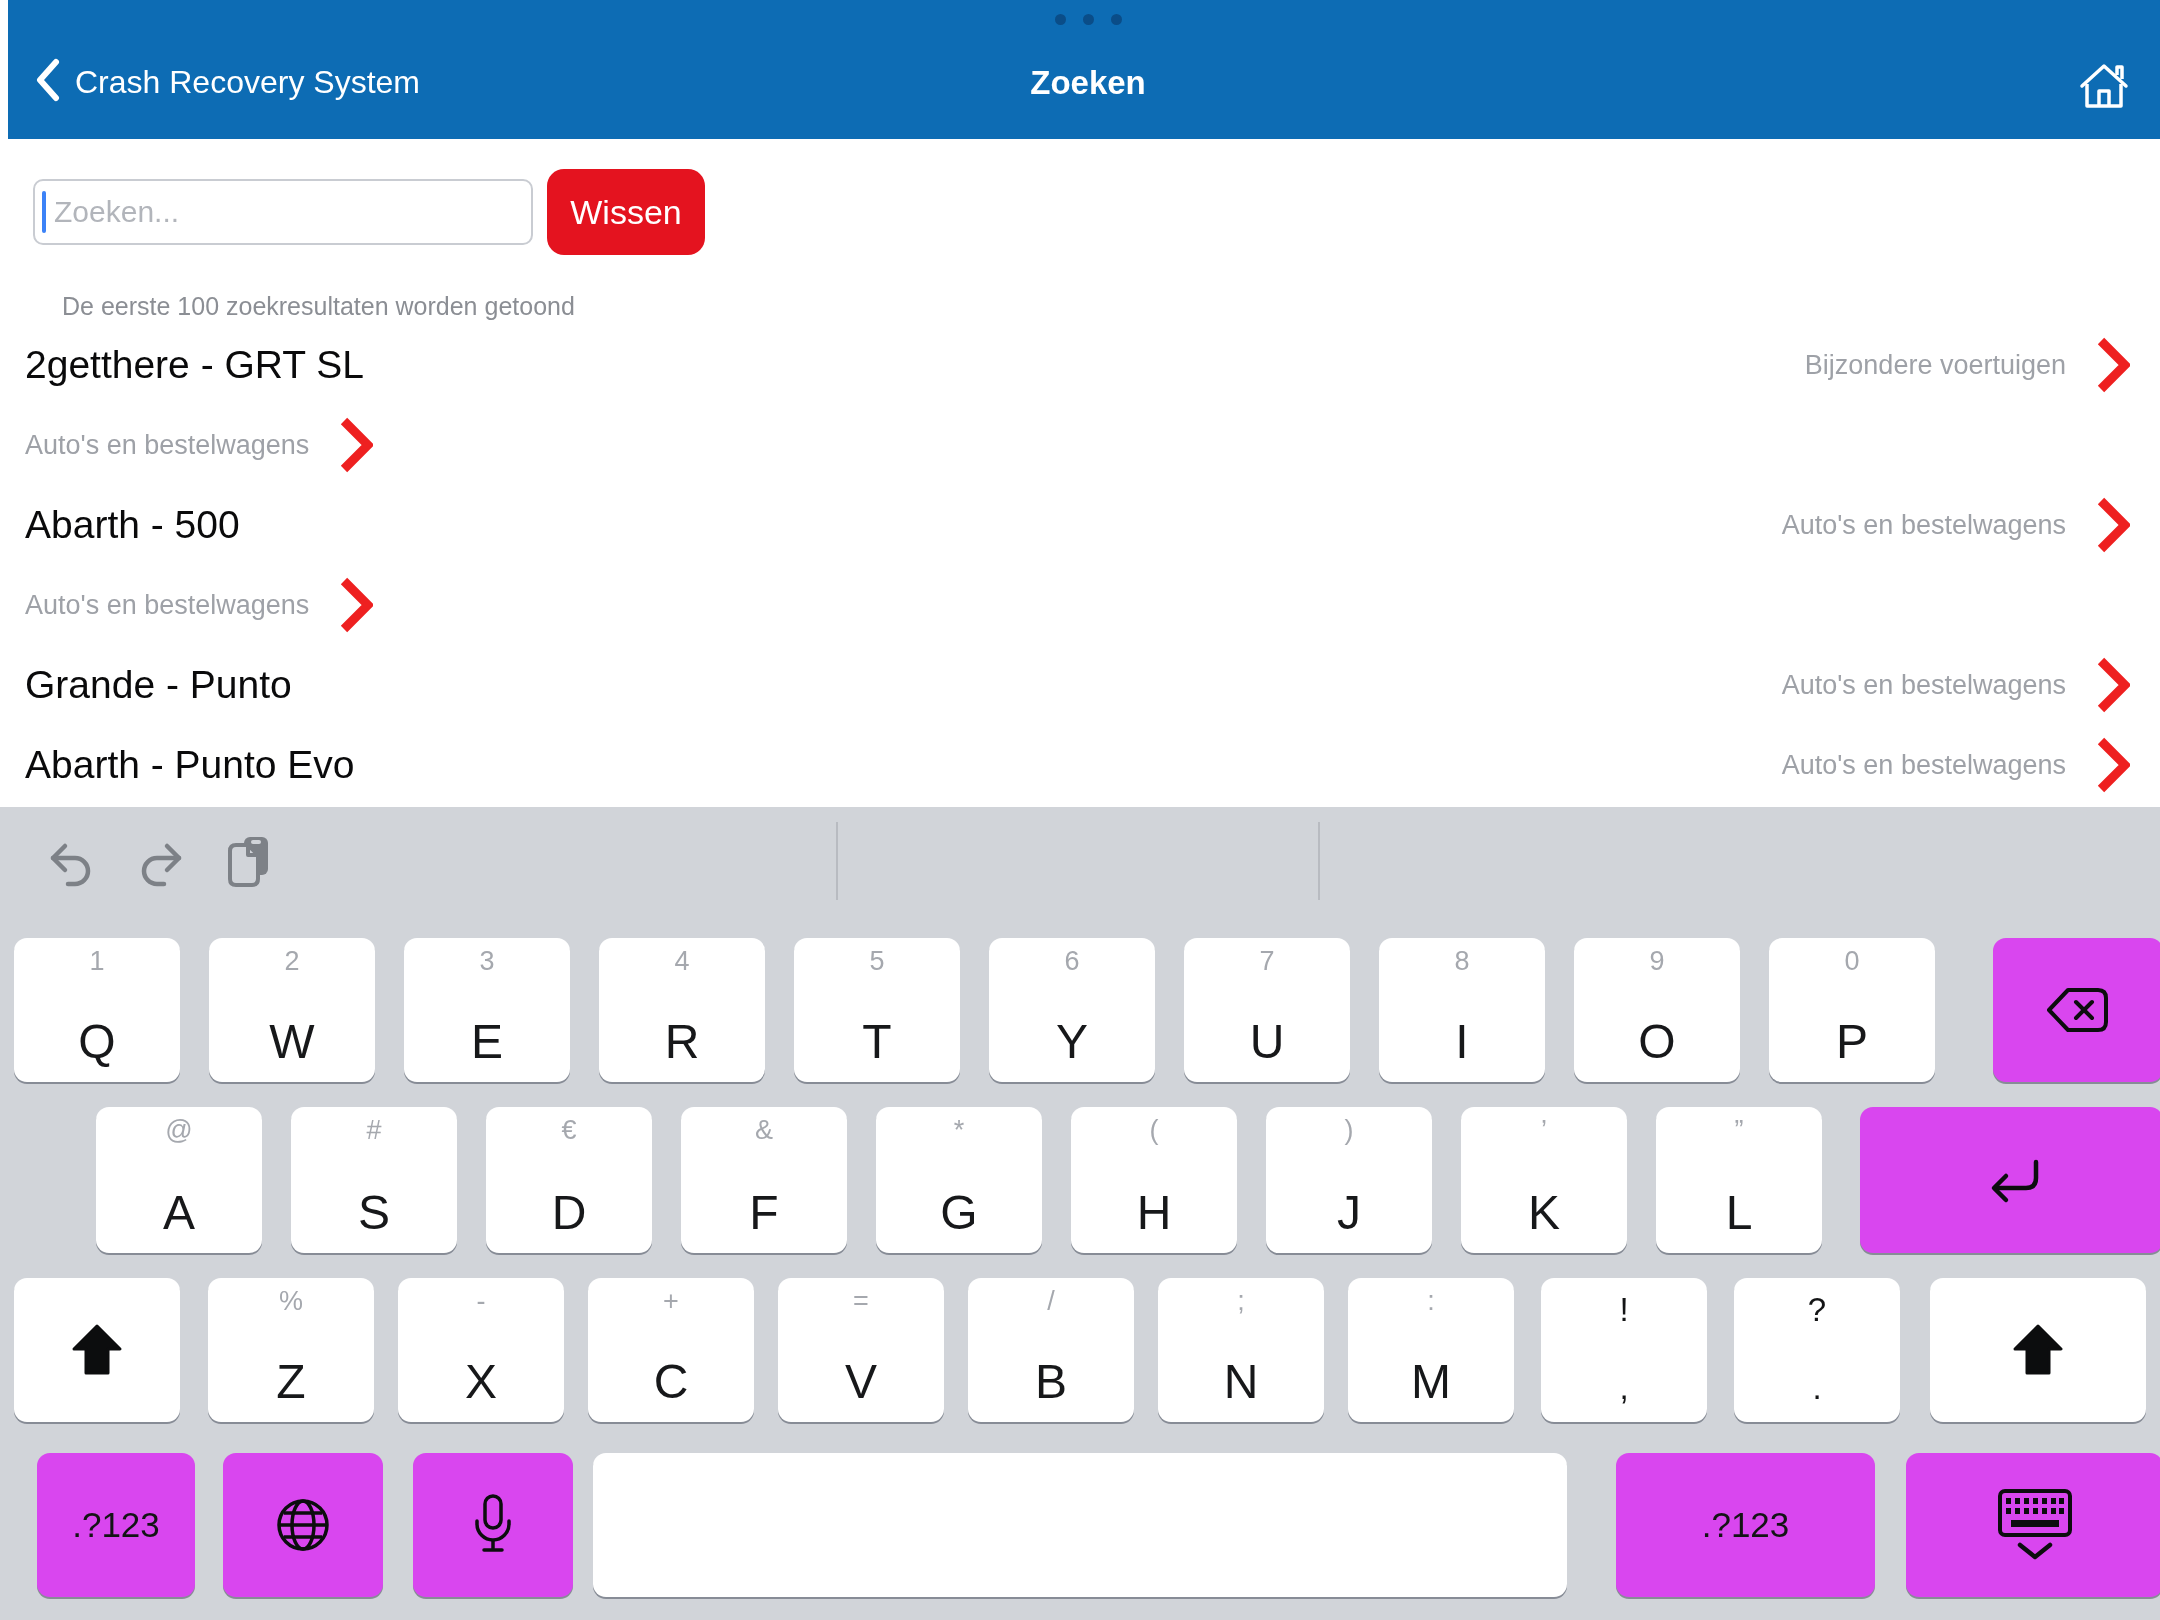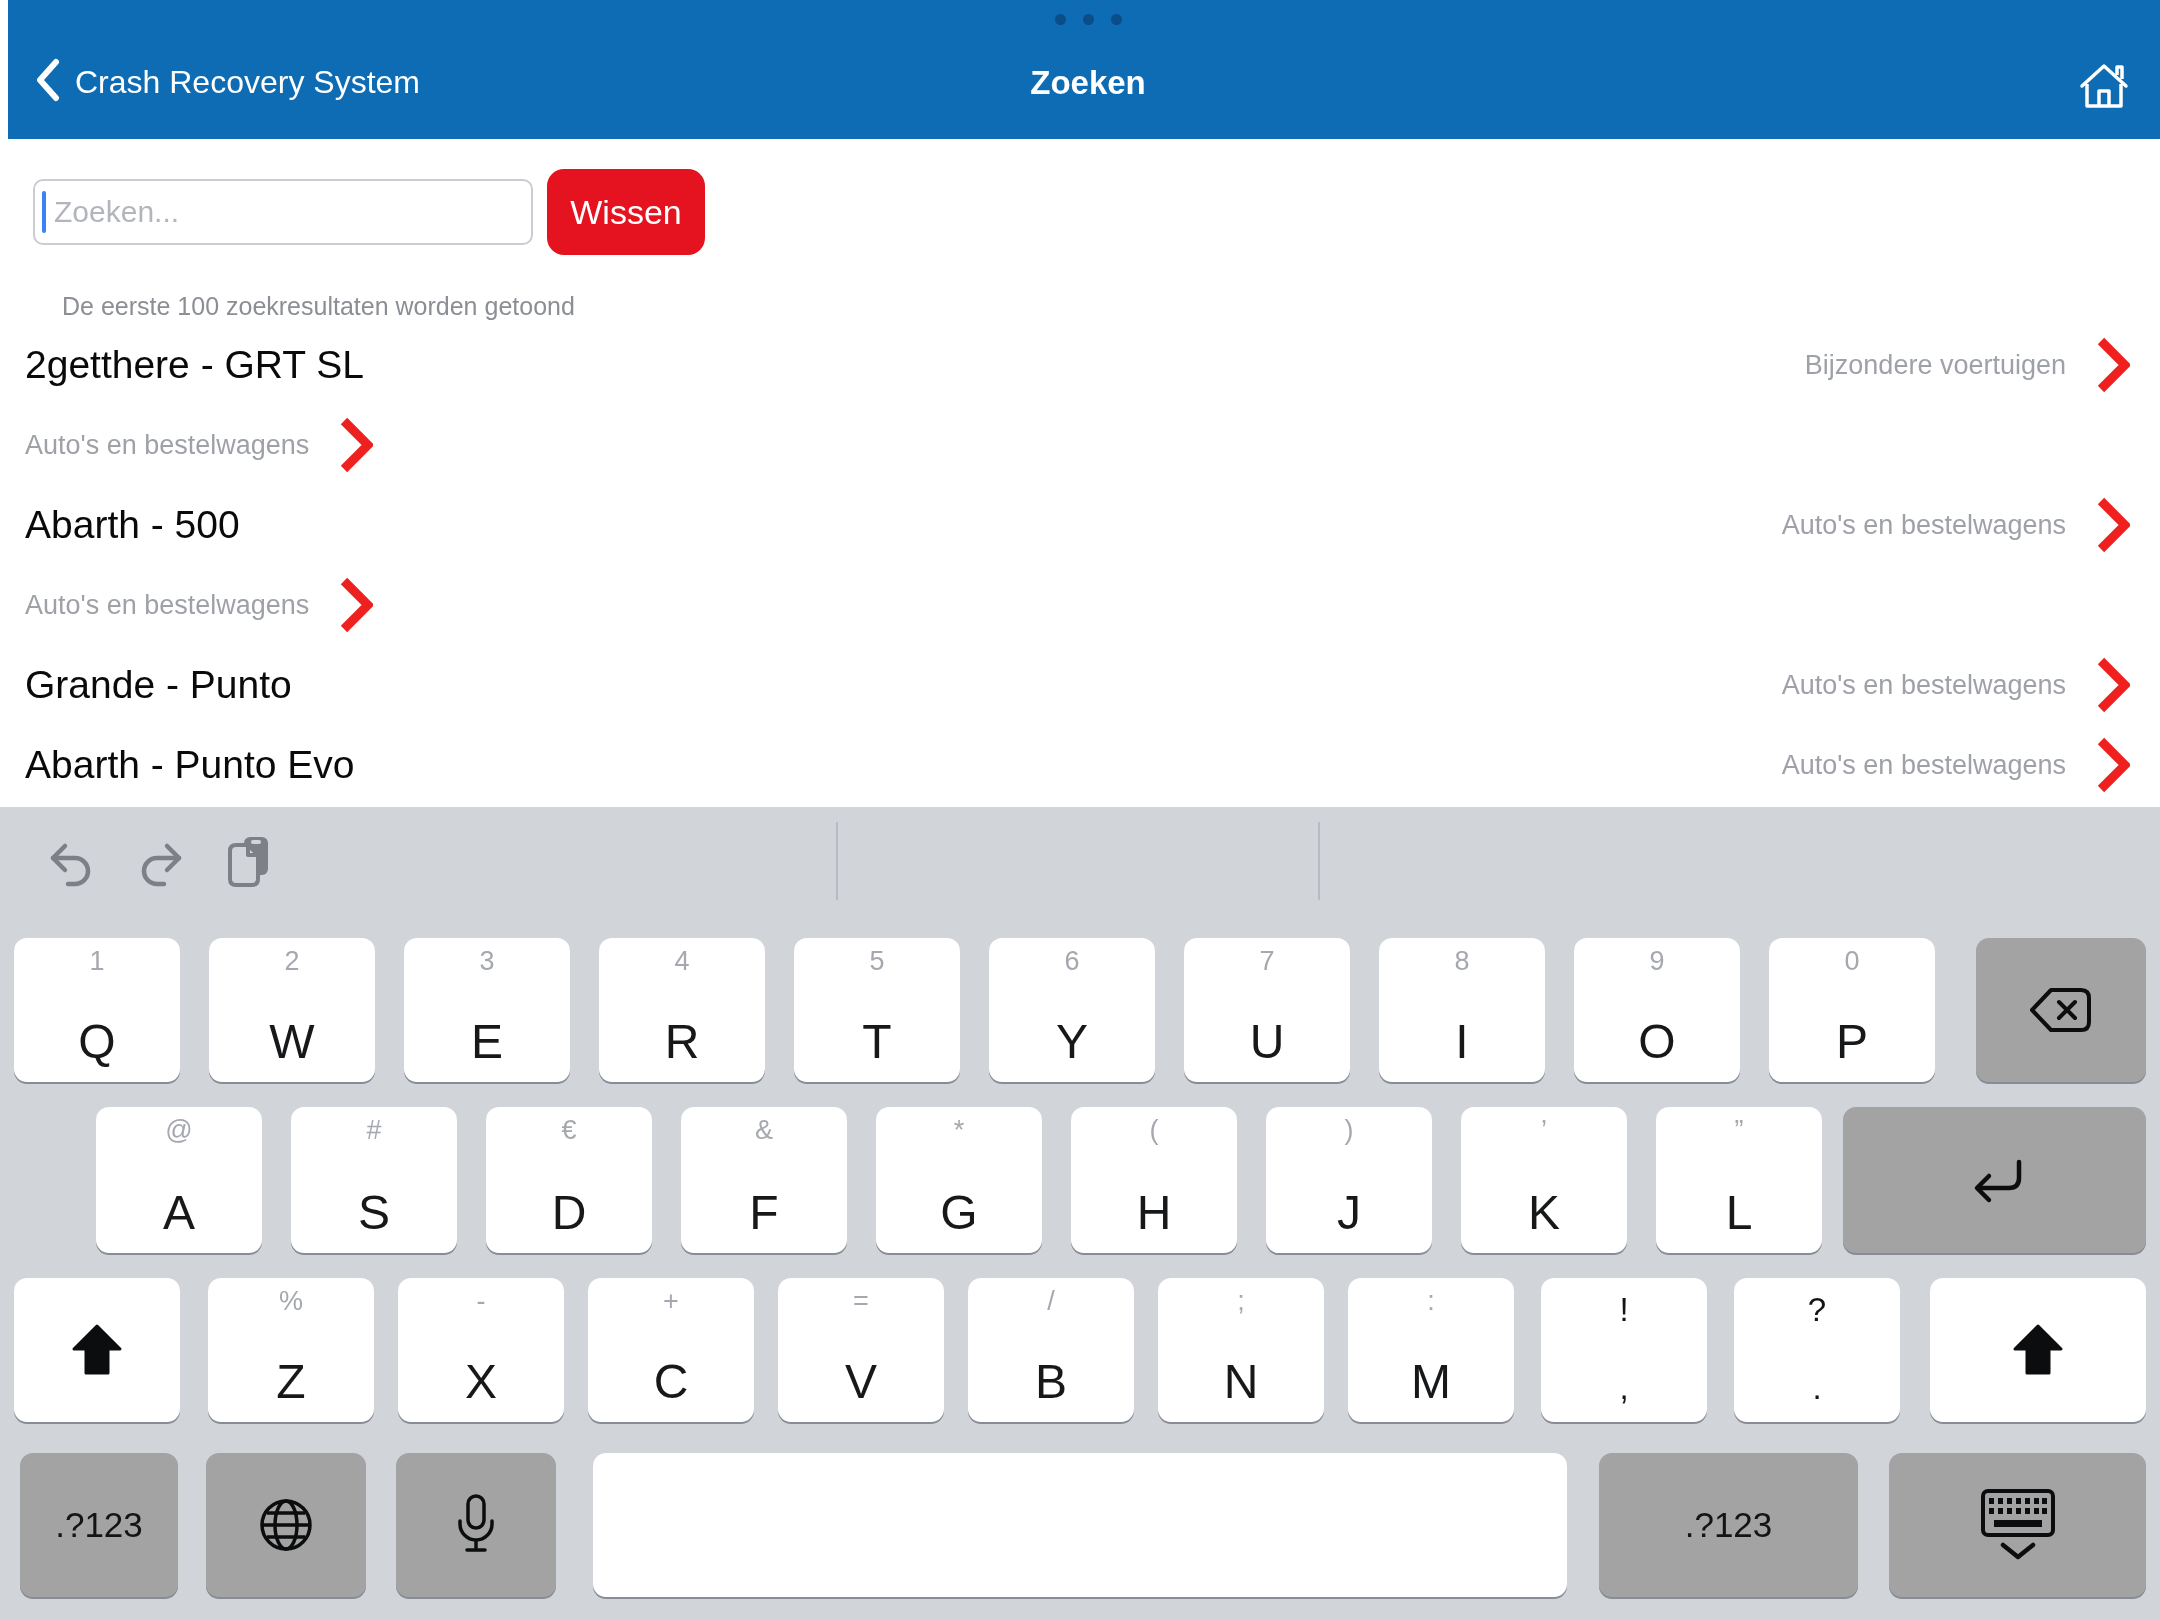--- a/index.html
+++ b/index.html
@@ -29,21 +29,21 @@
   .results-list{position:absolute;left:0;top:325px;width:2160px;}
   .row{height:80px;display:flex;align-items:center;padding:0 30px 0 25px;box-sizing:border-box;}
   .rname{flex:1;font-size:39px;color:#0a0a0b;white-space:nowrap;}
   .rcat{font-size:27px;color:#9ea1a7;margin-right:30px;white-space:nowrap;}
   .rchev{width:34px;height:56px;display:flex;align-items:center;}
   
   .keyboard{position:absolute;left:0;top:807px;width:2160px;height:813px;background:#d1d4d9;}
   .kb-divider{position:absolute;top:15px;width:2px;height:78px;background:#b8bbc1;}
   .tb-icon{position:absolute;}
   .key{position:absolute;background:#ffffff;border-radius:13px;box-shadow:0 2px 0 #878c96;}
-  .key.gray{background:#a3a3a3;}
+  .key.gray{background:#d946ef;margin-left:17px;}
   .key .hint{position:absolute;left:0;right:0;top:10px;text-align:center;font-size:27px;color:#a5a8ae;line-height:1;}
   .key .letter{position:absolute;left:0;right:0;bottom:16px;text-align:center;font-size:48px;color:#17181a;line-height:1;}
   .key .ptop{position:absolute;left:0;right:0;top:14px;text-align:center;font-size:33px;color:#131415;line-height:1.1;}
   .key .pbot{position:absolute;left:0;right:0;bottom:16px;text-align:center;font-size:33px;color:#131415;line-height:1.1;}
   .key .clabel{position:absolute;inset:0;display:flex;align-items:center;justify-content:center;font-size:35px;color:#131415;}
   .key .cicon{position:absolute;inset:0;display:flex;align-items:center;justify-content:center;}
 </style>
 </head>
 <body>
 

